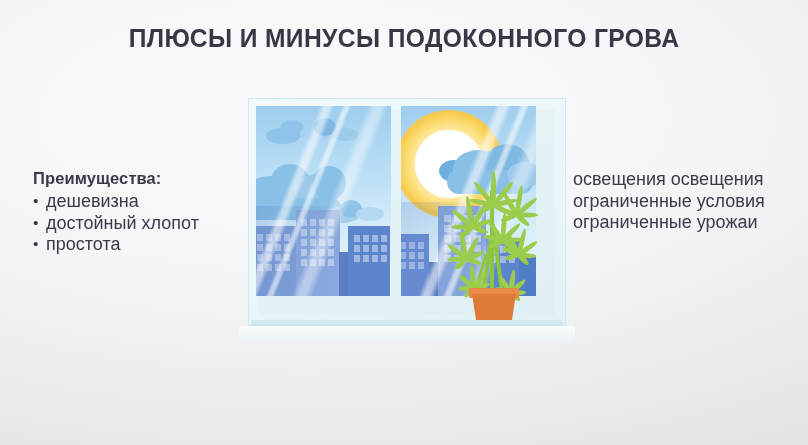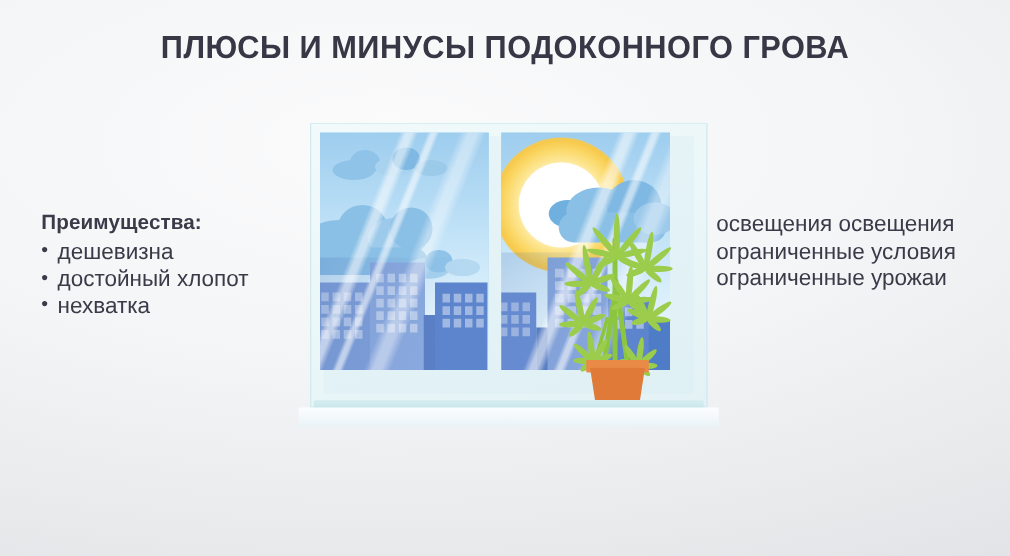--- a/index.html
+++ b/index.html
@@ -121,21 +121,21 @@
 
 <div id="stage">
 
   <div id="title">ПЛЮСЫ И МИНУСЫ ПОДОКОННОГО ГРОВА</div>
 
   <div class="col" id="col-pros">
     <div class="hd">Преимущества:</div>
     <ul>
       <li>дешевизна</li>
       <li>достойный хлопот</li>
-      <li>нехватка</li>
+      <li>простота</li>
     </ul>
   </div>
 
   <div class="col" id="col-cons">
     <ul>
       <li>освещения освещения</li>
       <li>ограниченные условия</li>
       <li>ограниченные урожаи</li>
     </ul>
   </div>

